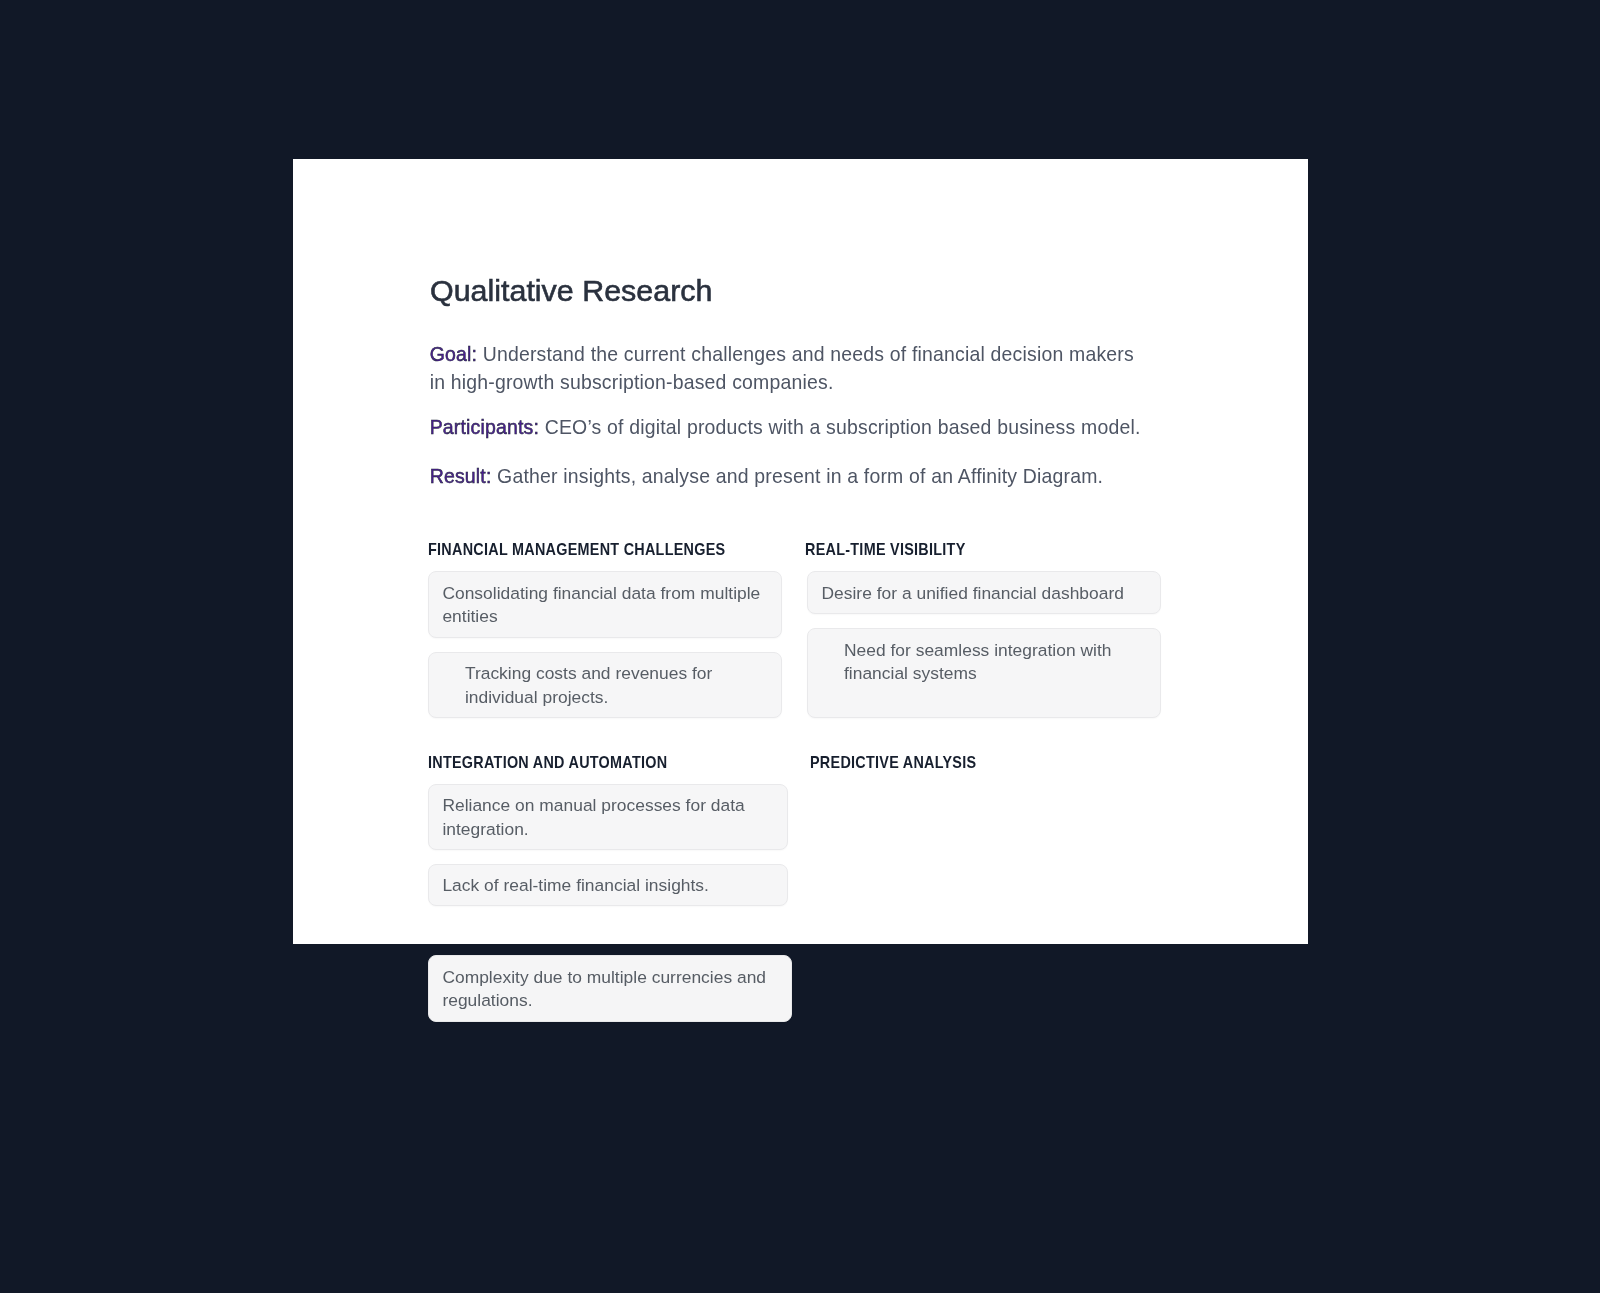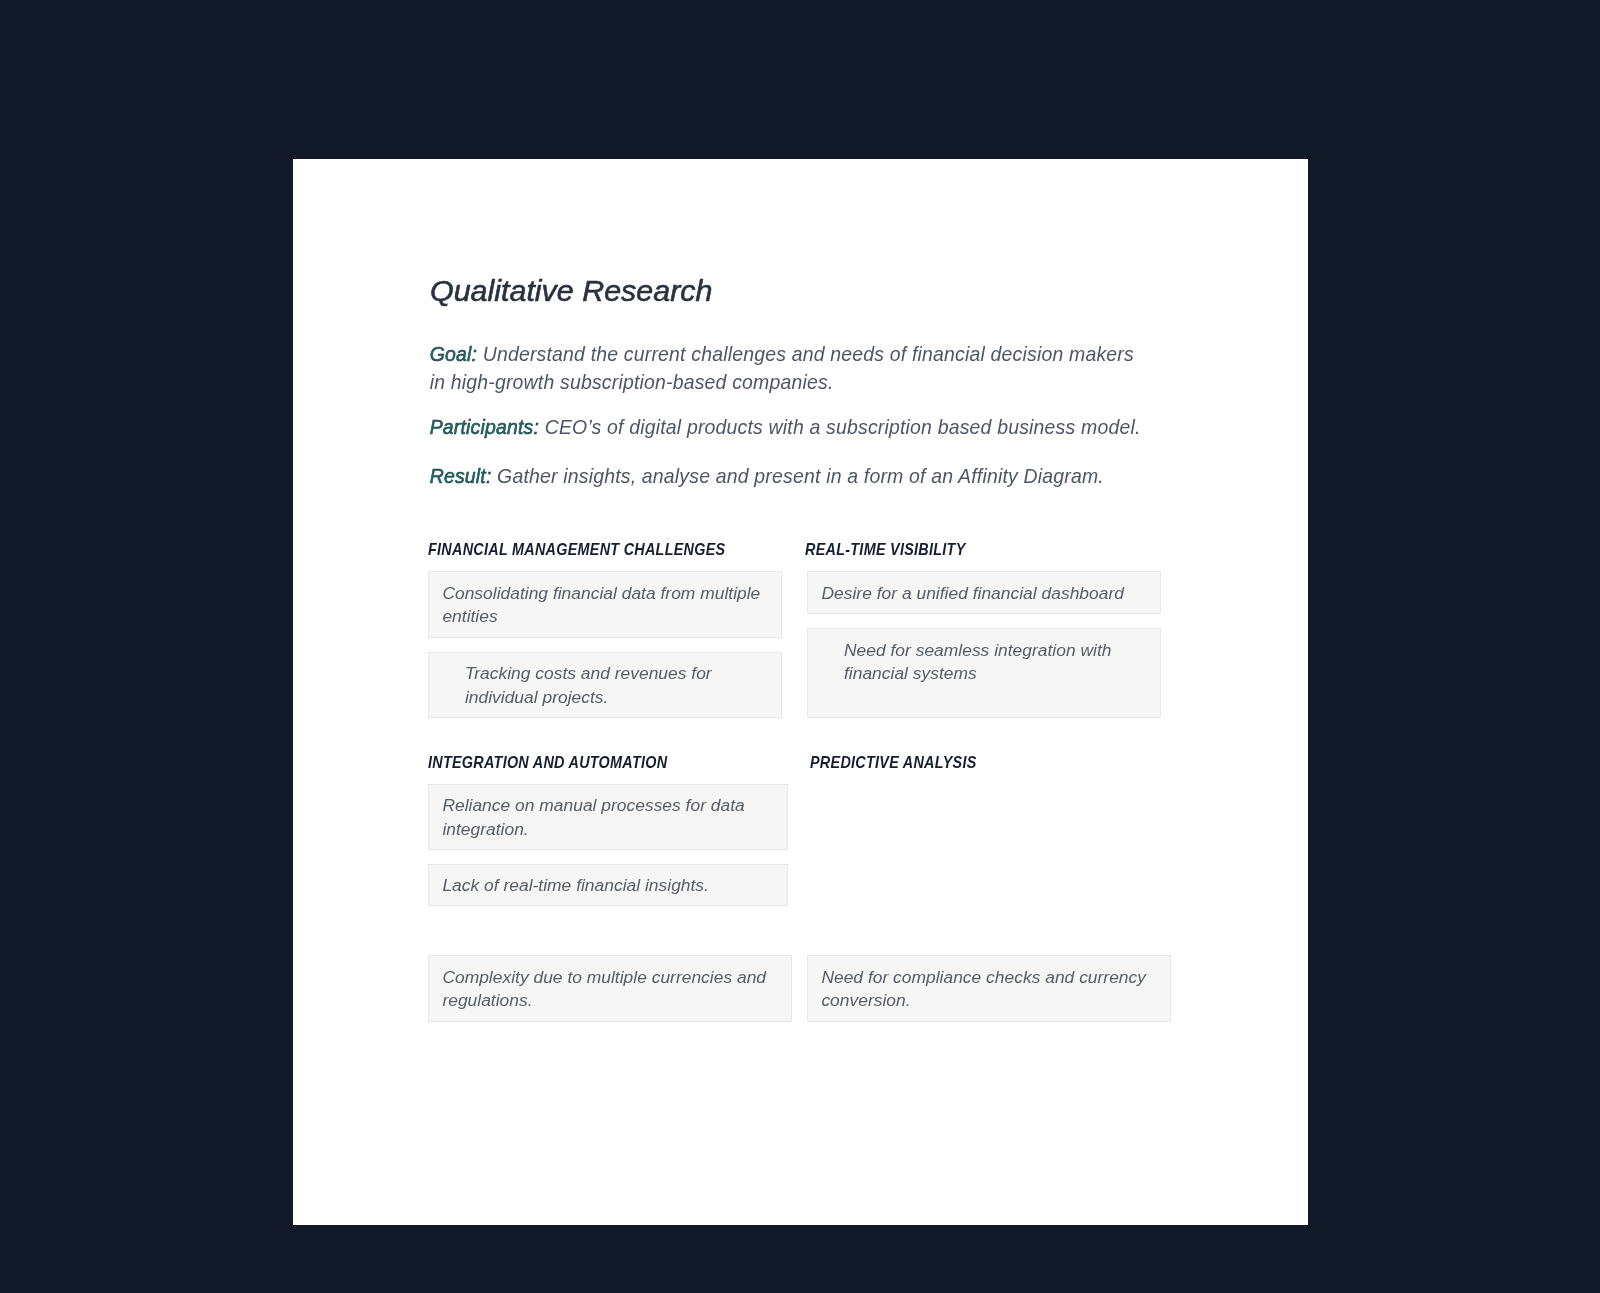--- a/index.html
+++ b/index.html
@@ -6,59 +6,58 @@
   *{box-sizing:border-box;}
   html,body{margin:0;padding:0;}
   body{
     width:1600px;height:1293px;overflow:hidden;
     background:#111827;
     font-family:"Liberation Sans",sans-serif;
     -webkit-font-smoothing:antialiased;
   }
   .page{position:relative;width:1600px;height:1293px;}
   .sheet{
-    position:absolute;left:292.7px;top:158.6px;width:1015.3px;height:1066px;
+    position:absolute;left:292.7px;top:158.6px;width:1015.3px;height:785px;
     background:#ffffff;
-    font-style:italic;
   }
   .doc{position:absolute;left:137px;top:0;width:745px;opacity:0.999;}
 
   .doc-title{
     position:absolute;left:0;top:114.9px;margin:0;
     font-size:29.4px;font-weight:400;line-height:36px;
     color:#2a313e;white-space:nowrap;
     -webkit-text-stroke:0.56px #2a313e;
     display:inline-block;transform-origin:0 50%;transform:scaleX(1.0353);
   }
 
   .para{
     position:absolute;left:0;margin:0;width:760px;white-space:pre-wrap;
     font-size:19.45px;line-height:27.8px;color:#4e5564;
     letter-spacing:0.19px;
   }
-  .para .lead{color:#0f766e;font-weight:400;-webkit-text-stroke:0.5px #222a37;}
+  .para .lead{color:#4c1d95;font-weight:400;-webkit-text-stroke:0.5px #222a37;}
   #para-goal{top:182.7px;}
   #para-participants{top:255.8px;}
   #para-result{top:304.4px;}
 
   .group{position:absolute;left:-1.8px;}
   .group-heads{position:relative;height:17px;}
   .group-label{
     position:absolute;top:0;margin:0;
     font-size:17px;font-weight:700;line-height:17px;
     letter-spacing:0.33px;color:#171f2e;white-space:nowrap;
     display:inline-block;transform-origin:0 0;transform:scaleX(0.8455);
   }
   .cardrow{display:flex;align-items:stretch;}
   .col{display:flex;flex-direction:column;}
   .card{
     background:#f6f6f7;
     border:1px solid #e9e9eb;
     box-shadow:0 1px 2px rgba(16,24,40,0.035);
-    border-radius:0;
+    border-radius:8px;
     padding:9.6px 11px 7.6px 13.5px;
     font-size:17.4px;line-height:23.7px;
     color:#575d65;letter-spacing:0.02px;
     white-space:pre-wrap;
   }
   #group-1 .col .card:last-child{flex:1 1 auto;}
   #group-1{top:382.4px;}
   #group-1 .cardrow{margin-top:13.0px;gap:25.1px;}
   #group-1 .col{width:354px;}
   #group-1 .card + .card{margin-top:14.1px;padding-left:36px;}
@@ -117,20 +116,17 @@
             <div class="card">Lack of real-time financial insights.</div>
           </div>
         </div>
       </div>
 
       <div class="group" id="group-3">
         <div class="cardrow">
           <div class="col">
             <div class="card">Complexity due to multiple currencies and regulations.</div>
           </div>
-          <div class="col">
-            <div class="card">Need for compliance checks and currency conversion.</div>
-          </div>
         </div>
       </div>
     </div>
   </div>
 </div>
 
 </body></html>

